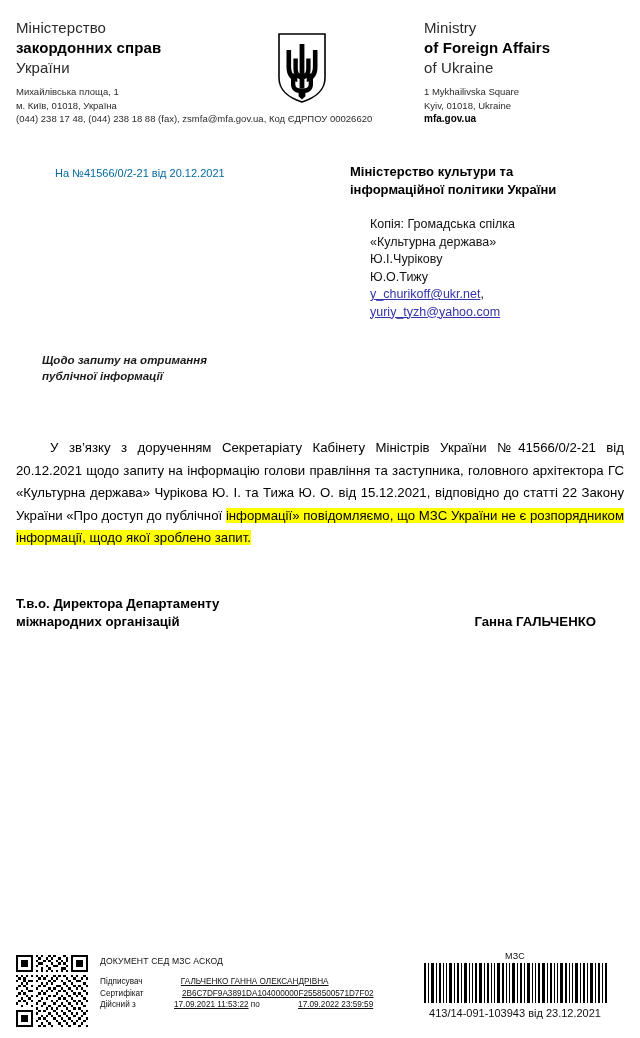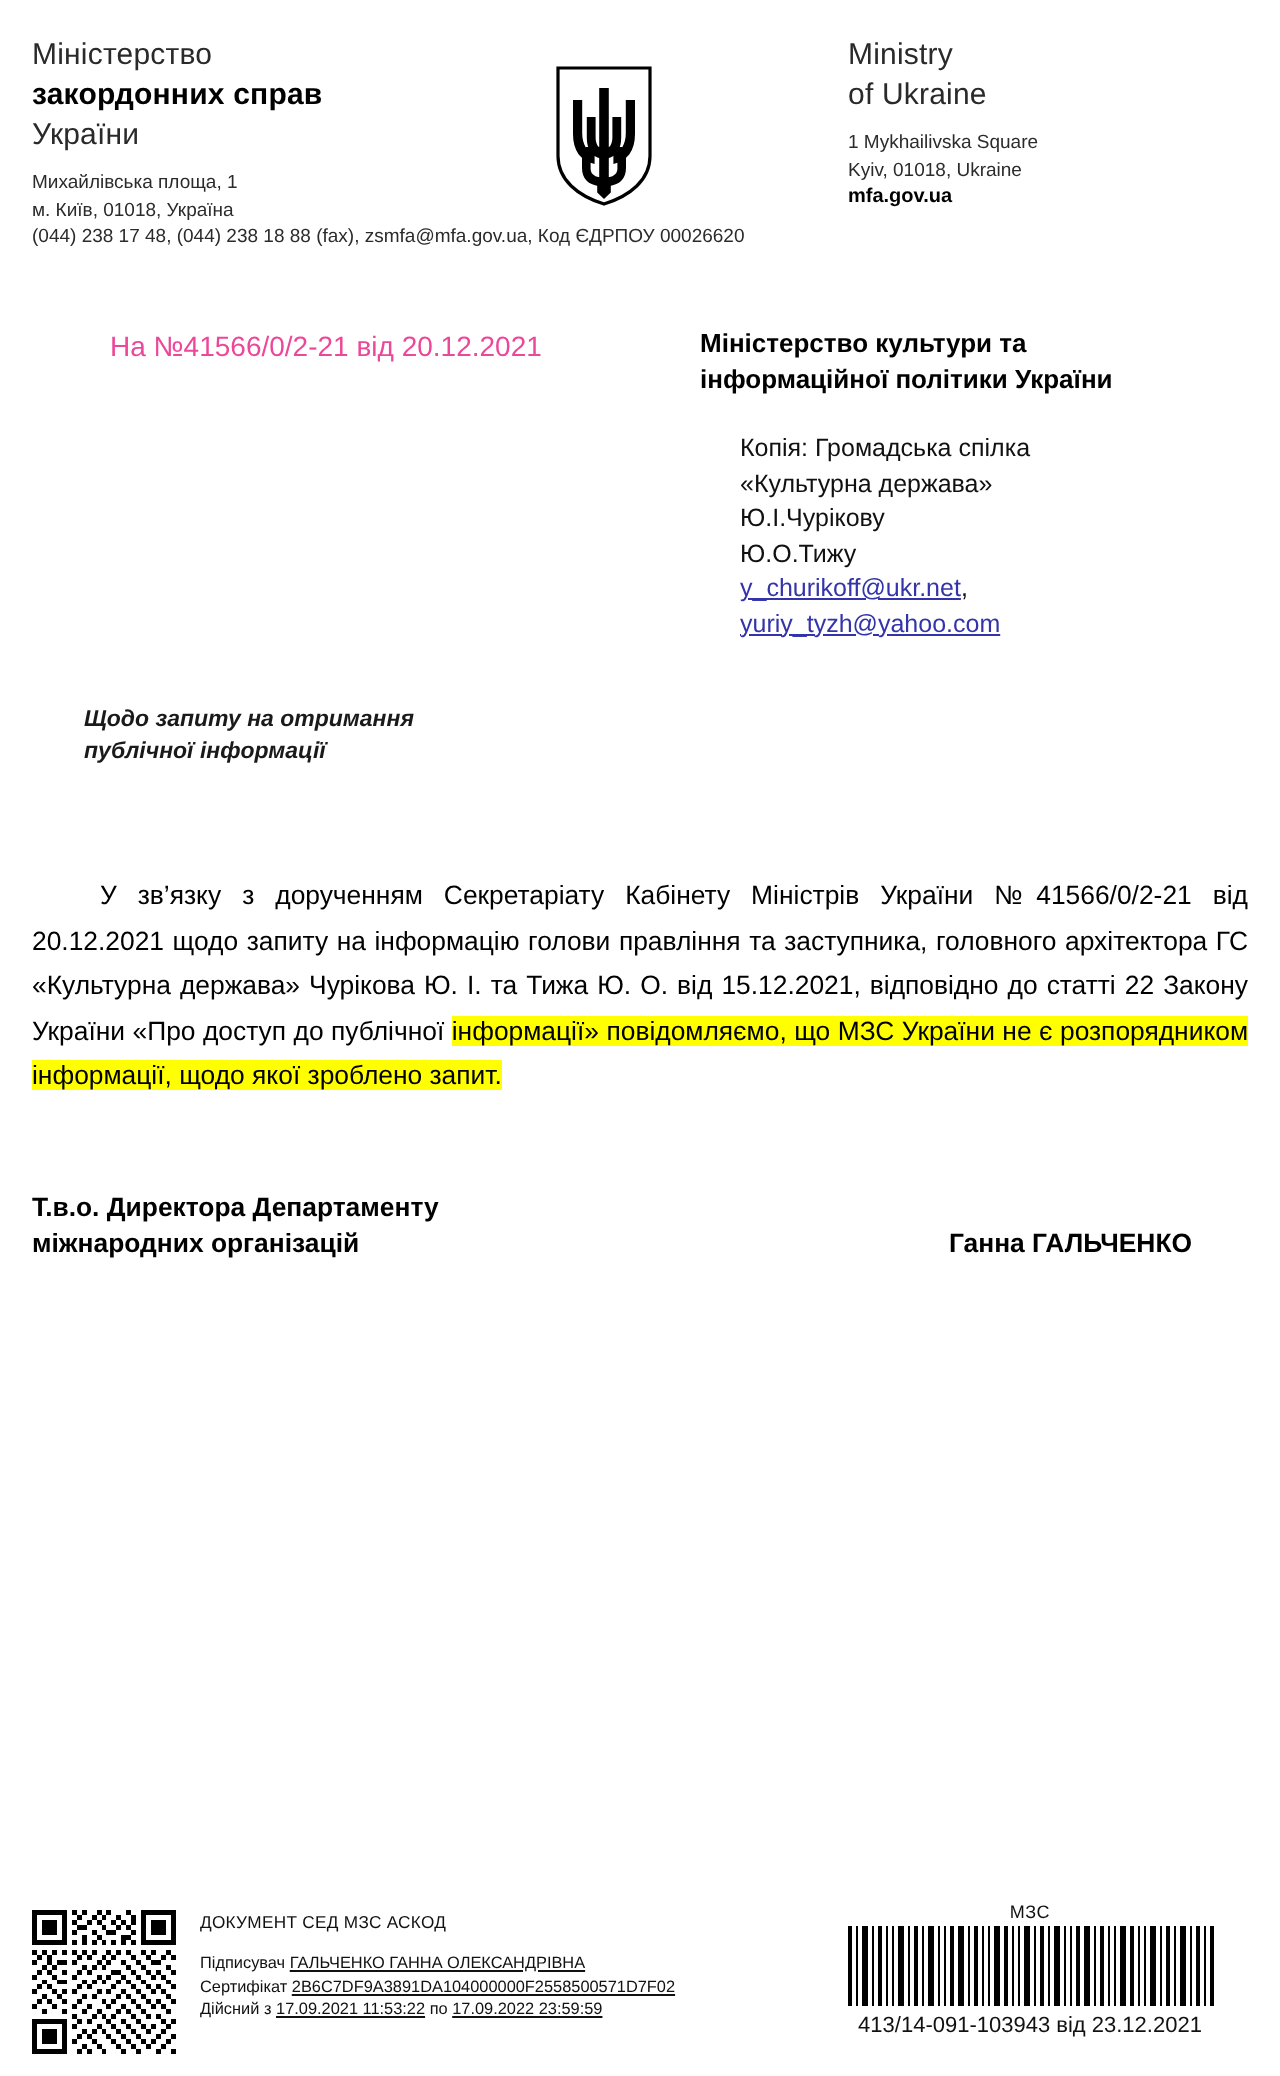--- a/index.html
+++ b/index.html
@@ -74,23 +74,23 @@
     top: 14px;
     width: 50px;
     height: 72px;
   }
 
   
   .ref-line {
     position: absolute;
     left: 55px;
     top: 165px;
-    font-size: 14px;
+    font-size: 11px;
     line-height: 17px;
-    color: #ec4899;
+    color: #0369a1;
     white-space: nowrap;
   }
   .addressee {
     position: absolute;
     left: 350px;
     top: 163px;
     width: 285px;
   }
   .addressee-title {
     font-size: 13px;
@@ -199,21 +199,21 @@
     color: #111;
     white-space: nowrap;
   }
   .sed-rows { margin-top: 9px; }
   .sed-row {
     font-size: 8.2px;
     line-height: 11.6px;
     color: #111;
     white-space: nowrap;
   }
-  .sed-row .u { text-decoration: underline; }
+  .sed-row .u { text-decoration: underline; margin-left: 36px; }
 
   .barcode-wrap {
     position: absolute;
     left: 390px;
     top: 0;
     width: 250px;
     text-align: center;
   }
   .barcode-label {
     font-size: 9px;
@@ -274,20 +274,21 @@
 
           <path d="M31.7 45.8 h4.3 v6.1 c0 5.3 -2.8 8.4 -8.6 9.2 v-4.5 c2.7 -0.5 4.3 -2.0 4.3 -4.4 z"></path>
 
           <path d="M21.6 56.5 h6.8 v7.8 l-3.4 3.2 l-3.4 -3.2 z"></path>
         </g>
       </svg>
     </div>
 
     <div class="lh-right">
       <div class="org-line">Ministry</div>
+      <div class="org-line bold">of Foreign Affairs</div>
       <div class="org-line">of Ukraine</div>
       <div class="addr-block">
         <div class="addr-line">1 Mykhailivska Square</div>
         <div class="addr-line">Kyiv, 01018, Ukraine</div>
         <div class="addr-line web">mfa.gov.ua</div>
       </div>
     </div>
   </div>
 
   <div class="ref-line">На №41566/0/2-21 від 20.12.2021</div>

